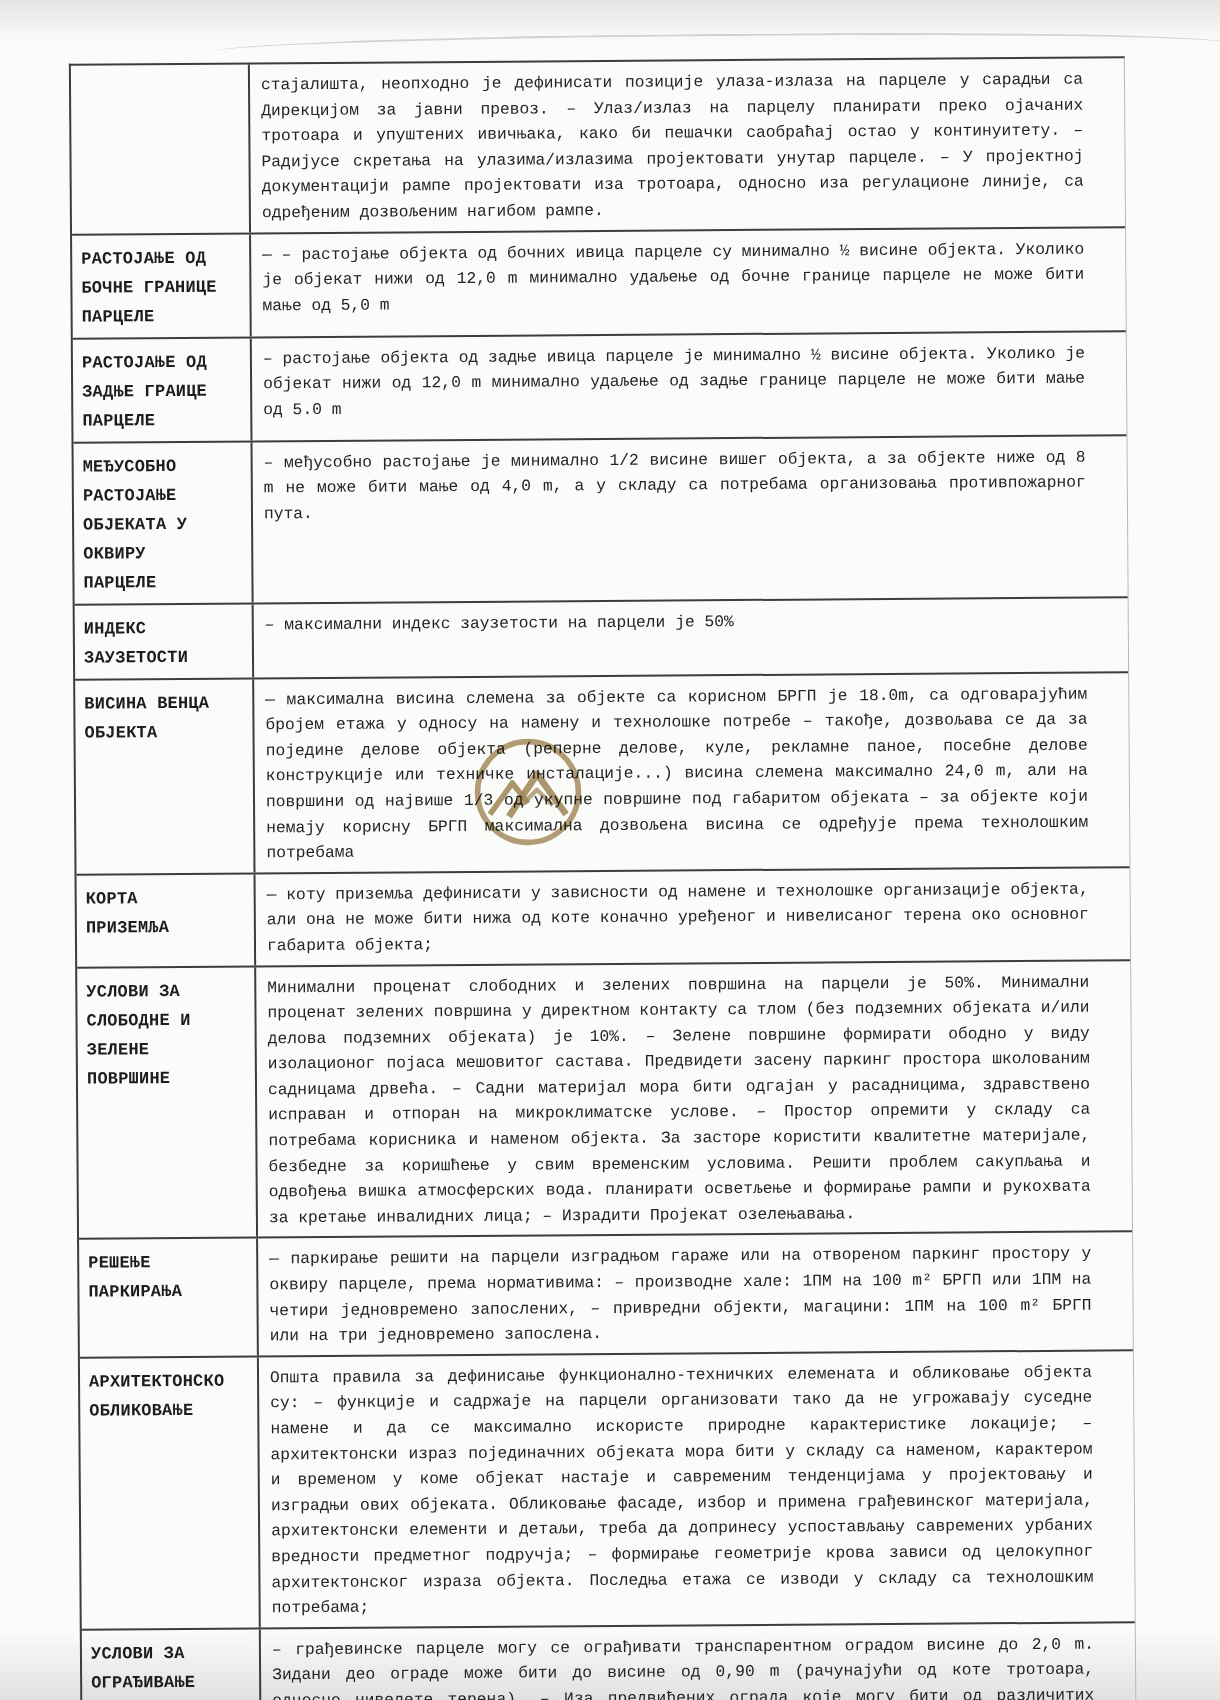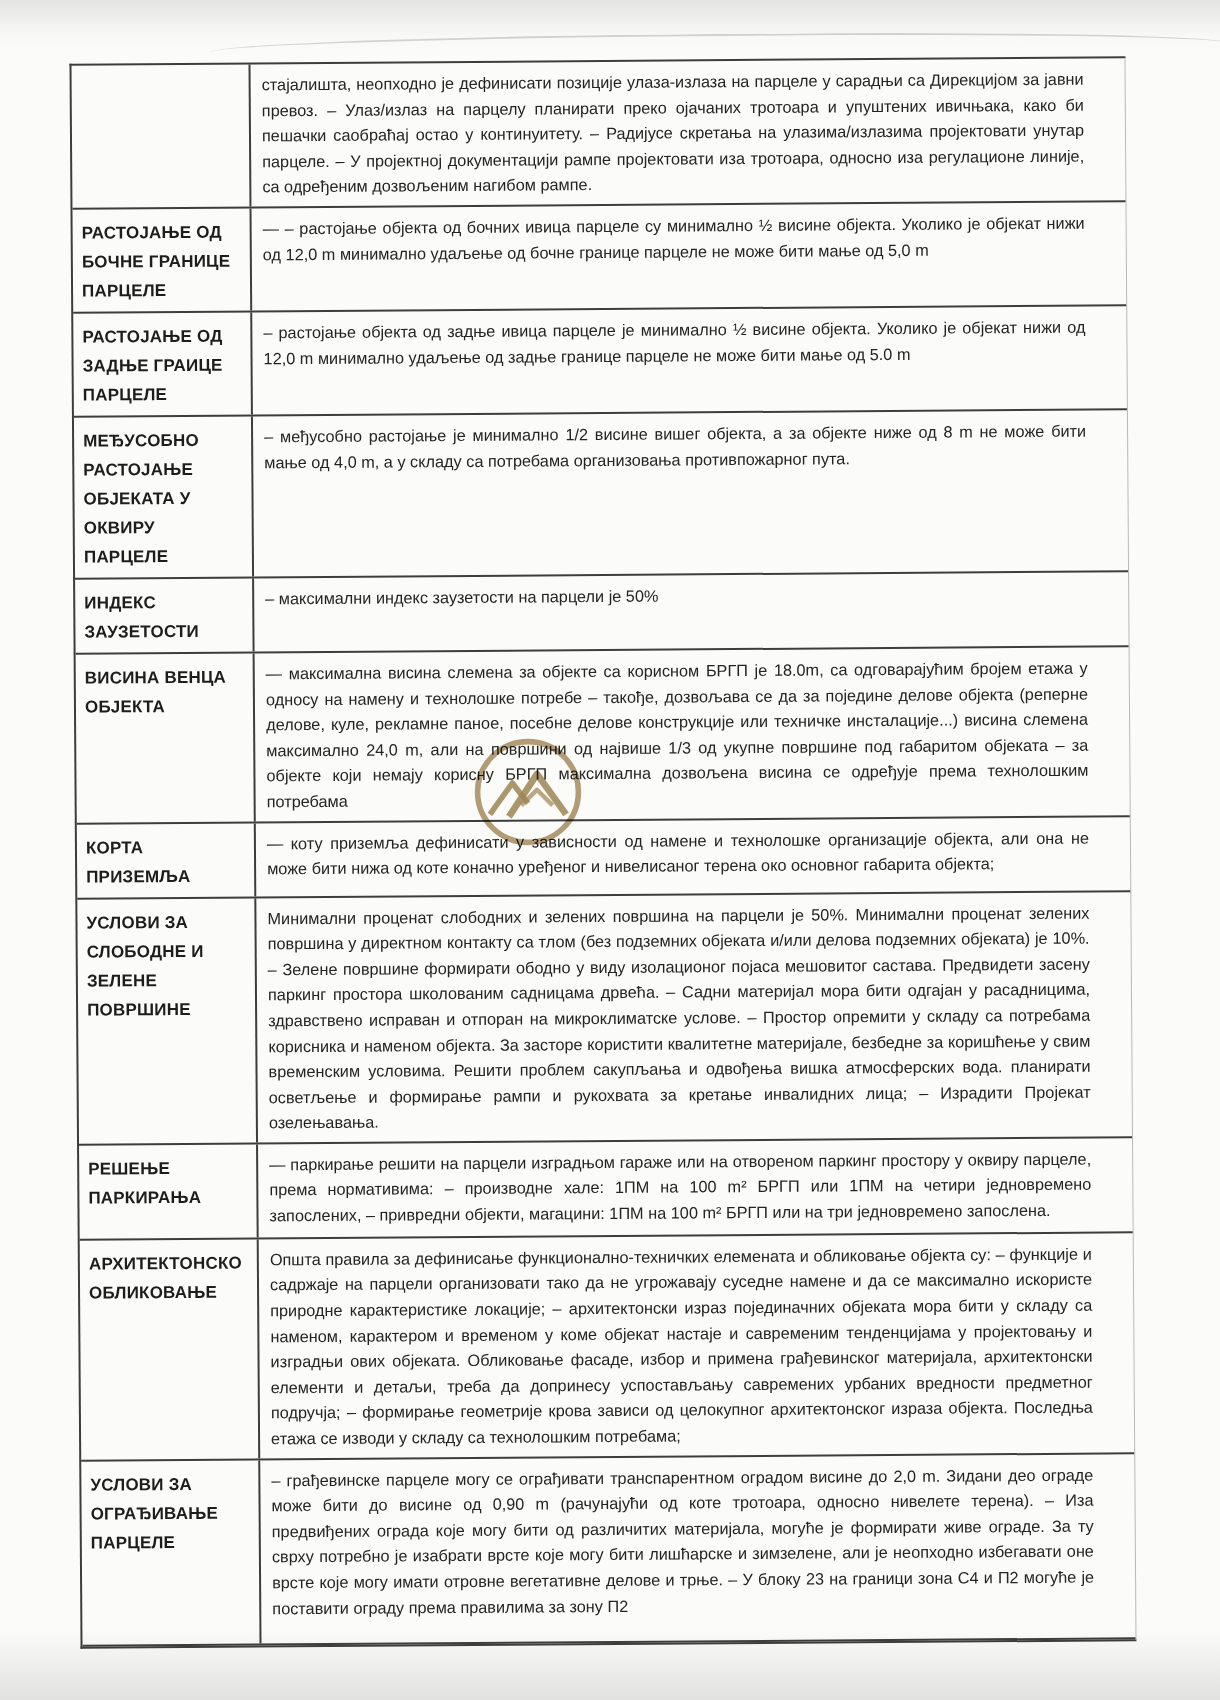--- a/index.html
+++ b/index.html
@@ -1,20 +1,20 @@
 <!DOCTYPE html>
 <html><head>
 <meta charset="utf-8">
 <style>
   html,body{margin:0;padding:0;}
   .page{
     position:relative;
     width:1220px;height:1700px;
     background:#fbfbf9;
-    font-family:Liberation Sans, sans-serif;
+    font-family:Liberation Mono, monospace;
     overflow:hidden;
   }
   .scan-top{
     position:absolute;top:0;left:0;width:1220px;height:52px;
     background:linear-gradient(to bottom, rgba(120,120,118,0.18), rgba(120,120,118,0.02) 70%, rgba(0,0,0,0));
     pointer-events:none;
   }
   .scan-edge-line{
     position:absolute;top:34px;left:210px;width:1020px;height:26px;
     border-top:2px solid rgba(90,90,88,0.25);

